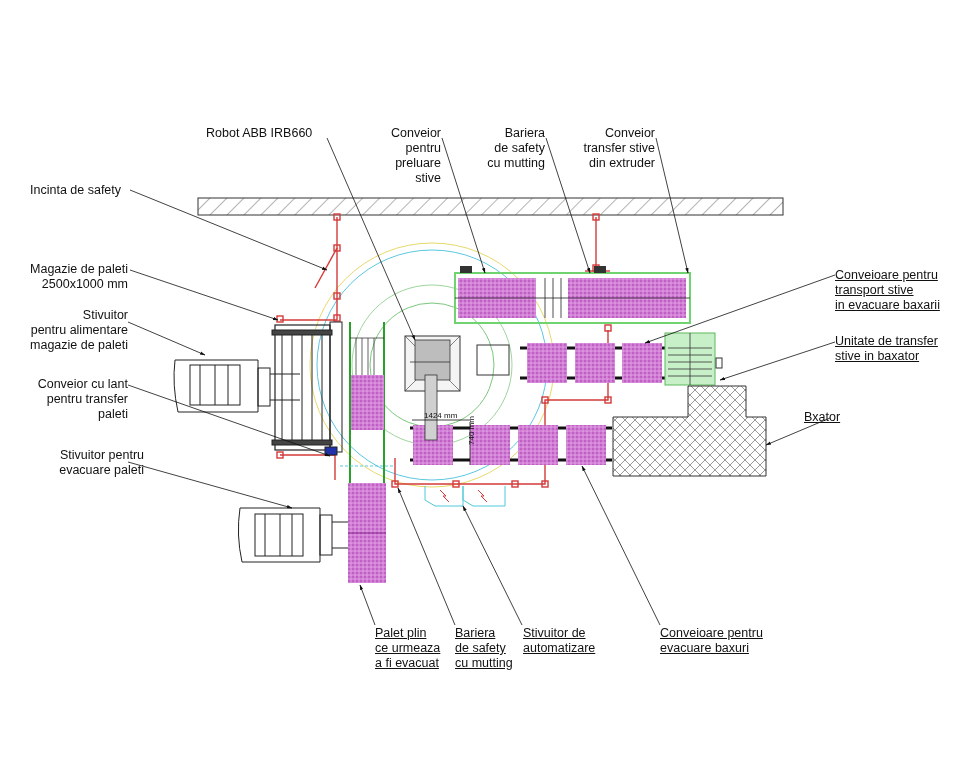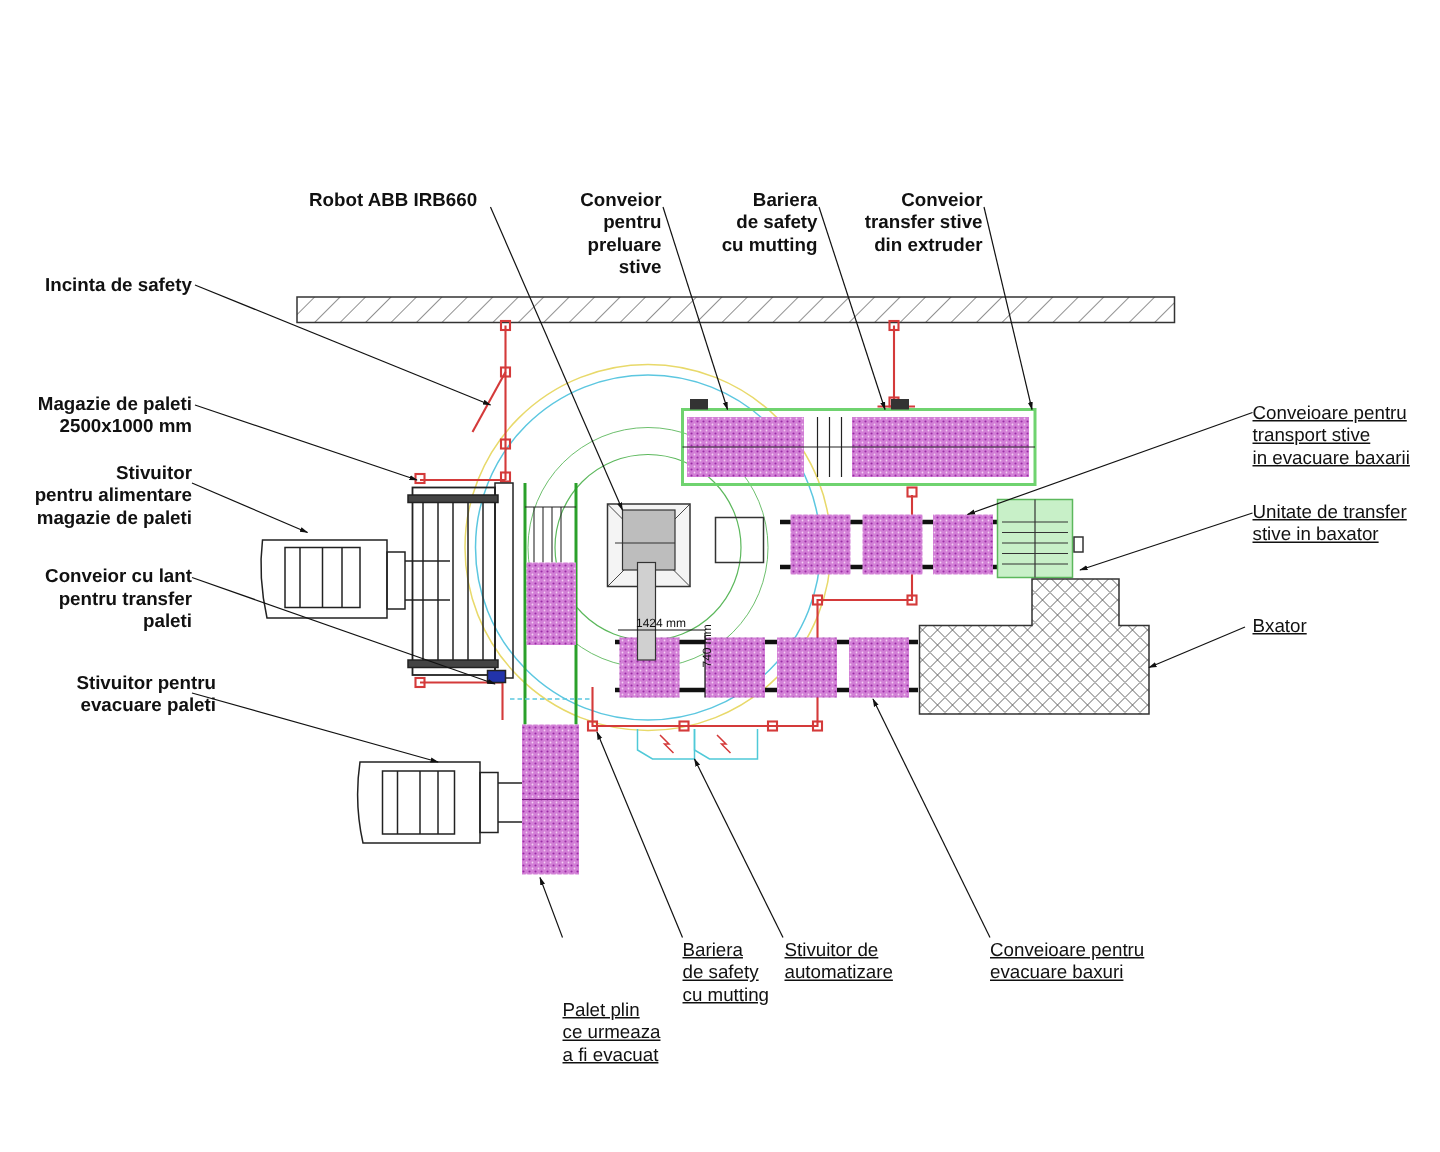--- a/index.html
+++ b/index.html
@@ -1,20 +1,20 @@
 <!DOCTYPE html>
 <html><head>
 <meta charset="utf-8">
 <style>
   html, body { margin: 0; padding: 0; background: #ffffff; }
   body { width: 960px; height: 768px; position: relative; overflow: hidden; font-family: "Liberation Sans", sans-serif; }
   #canvas { position: absolute; left: 0; top: 0; width: 960px; height: 768px; }
   .lbl { position: absolute; font-family: "Liberation Sans", sans-serif; font-size: 12.5px; line-height: 15px; color: #111; white-space: pre; }
   .lbl span { display: block; }
-  .r { text-align: right; font-weight: bold; }
+  .r { text-align: right; }
   .l { text-align: left; text-decoration: underline; }
 </style>
 </head>
 <body>
 
 <svg id="canvas" viewBox="0 0 960 768" xmlns="http://www.w3.org/2000/svg">
   <defs>
     <pattern id="hatch" patternUnits="userSpaceOnUse" width="12" height="12" patternTransform="rotate(45)">
       <line x1="0" y1="0" x2="0" y2="12" stroke="#444" stroke-width="0.8"></line>
     </pattern>
@@ -214,17 +214,17 @@
 <div class="lbl r" style="left:30px; top:183px;"><span>Incinta de safety</span></div>
 <div class="lbl r" style="left:24px; top:262px; width:104px;"><span>Magazie de paleti</span><span>2500x1000 mm</span></div>
 <div class="lbl r" style="left:20px; top:308px; width:108px;"><span>Stivuitor</span><span>pentru alimentare</span><span>magazie de paleti</span></div>
 <div class="lbl r" style="left:20px; top:377px; width:108px;"><span>Conveior cu lant</span><span>pentru transfer</span><span>paleti</span></div>
 <div class="lbl r" style="left:36px; top:448px; width:108px;"><span>Stivuitor pentru</span><span>evacuare paleti</span></div>
 <div class="lbl r" style="left:375px; top:126px; width:66px;"><span>Conveior</span><span>pentru</span><span>preluare</span><span>stive</span></div>
 <div class="lbl r" style="left:478px; top:126px; width:67px;"><span>Bariera</span><span>de safety</span><span>cu mutting</span></div>
 <div class="lbl r" style="left:560px; top:126px; width:95px;"><span>Conveior</span><span>transfer stive</span><span>din extruder</span></div>
 <div class="lbl l" style="left:835px; top:268px;"><span>Conveioare pentru</span><span>transport stive</span><span>in evacuare baxarii</span></div>
 <div class="lbl l" style="left:835px; top:334px;"><span>Unitate de transfer</span><span>stive in baxator</span></div>
-<div class="lbl l" style="left:835px; top:410px;"><span>Bxator</span></div>
-<div class="lbl l" style="left:375px; top:626px;margin-top:40px;"><span>Palet plin</span><span>ce urmeaza</span><span>a fi evacuat</span></div>
+<div class="lbl l" style="left:804px; top:410px;"><span>Bxator</span></div>
+<div class="lbl l" style="left:375px; top:626px;"><span>Palet plin</span><span>ce urmeaza</span><span>a fi evacuat</span></div>
 <div class="lbl l" style="left:455px; top:626px;"><span>Bariera</span><span>de safety</span><span>cu mutting</span></div>
 <div class="lbl l" style="left:523px; top:626px;"><span>Stivuitor de</span><span>automatizare</span></div>
 <div class="lbl l" style="left:660px; top:626px;"><span>Conveioare pentru</span><span>evacuare baxuri</span></div>
 
 </body></html>

